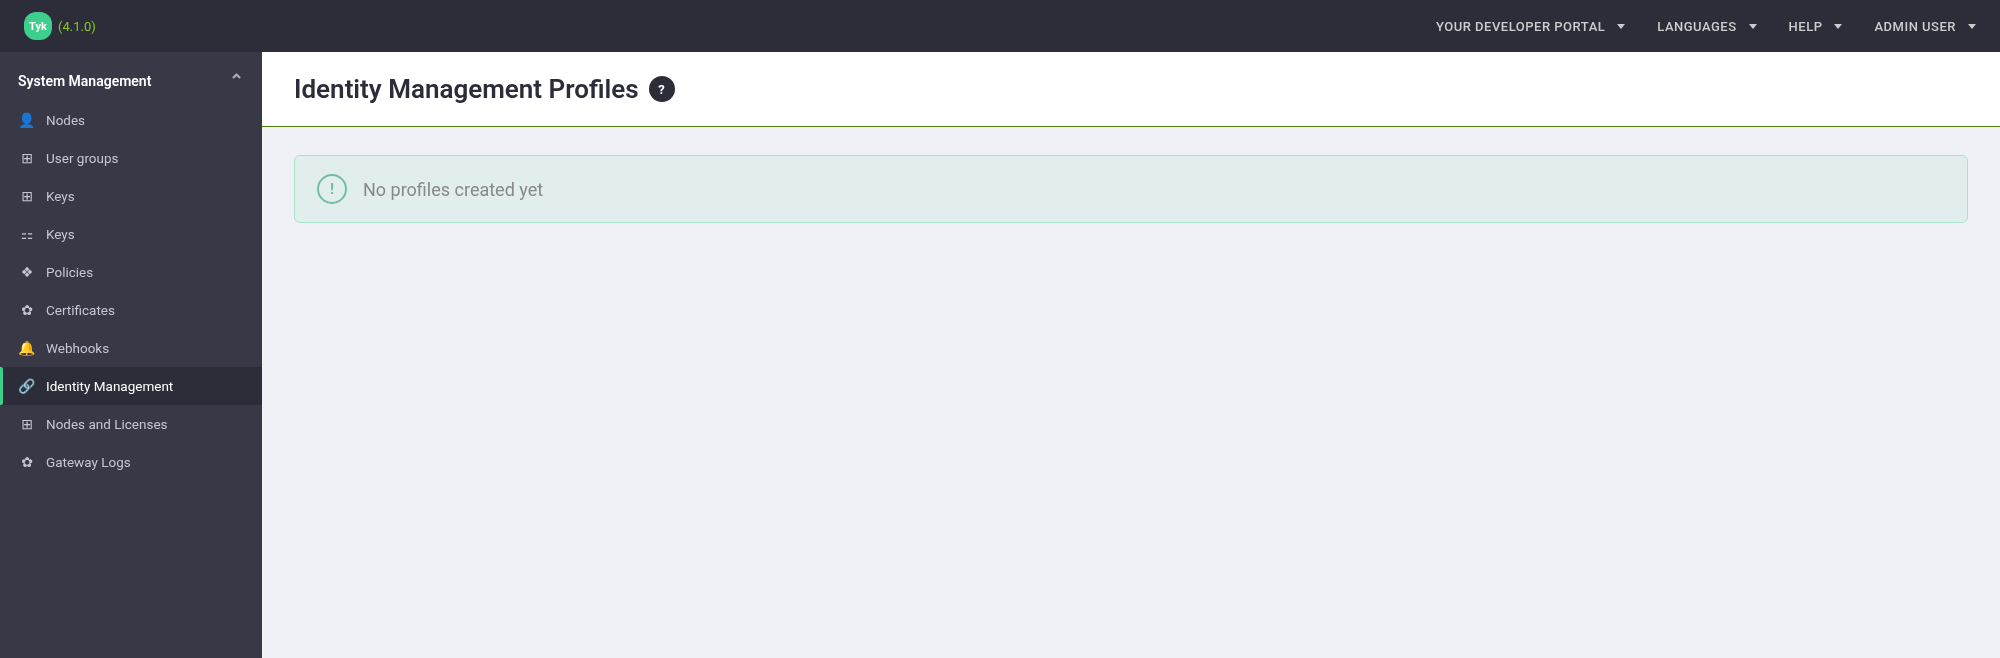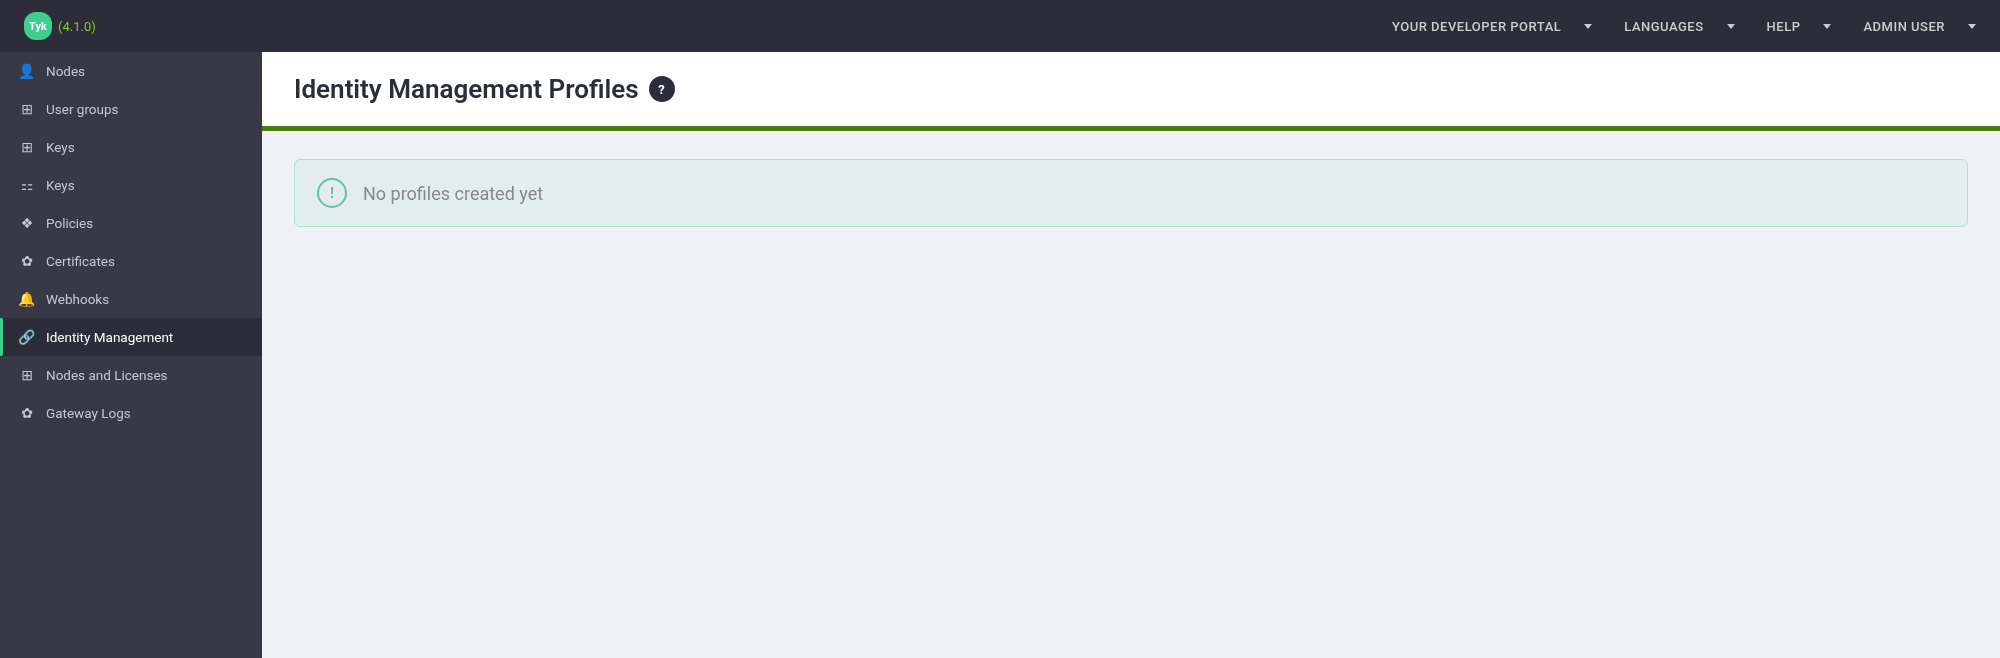--- a/index.html
+++ b/index.html
@@ -45,21 +45,21 @@
       display: flex;
       align-items: center;
       gap: 32px;
     }
     .topnav-item {
       color: #ccc;
       font-size: 13px;
       font-weight: 500;
       display: flex;
       align-items: center;
-      gap: 23px;
+      gap: 12px;
       cursor: pointer;
       letter-spacing: 0.5px;
       text-transform: uppercase;
     }
     .chevron-down {
       display: inline-block;
       width: 0; height: 0;
       border-left: 4px solid transparent;
       border-right: 4px solid transparent;
       border-top: 5px solid #ccc;
@@ -134,21 +134,21 @@
       display: flex;
       flex-direction: column;
       overflow: hidden;
     }
     .main-header {
       background: #ffffff;
       padding: 22px 32px;
       display: flex;
       align-items: flex-end;
       justify-content: space-between;
-      border-bottom: 5px solid #4d7c0f;
+      border-bottom: 1px solid #4d7c0f;
       flex-shrink: 0;
     }
     .main-title-row {
       display: flex;
       align-items: center;
       gap: 10px;
     }
     .main-title {
       font-size: 26px;
       font-weight: 600;
@@ -239,20 +239,24 @@
     <div class="topnav-item">
       <span>ADMIN USER</span>
       <span class="chevron-down"></span>
     </div>
   </div>
 </nav>
 
 <div class="layout">
 
   <aside class="sidebar">
+    <div class="sidebar-section-header">
+      <span>System Management</span>
+      <span class="collapse-icon">⌃</span>
+    </div>
 
     <div class="sidebar-item">
       <span class="sidebar-icon">👤</span>
       <span>Nodes</span>
     </div>
     <div class="sidebar-item">
       <span class="sidebar-icon">⊞</span>
       <span>User groups</span>
     </div>
     <div class="sidebar-item">

